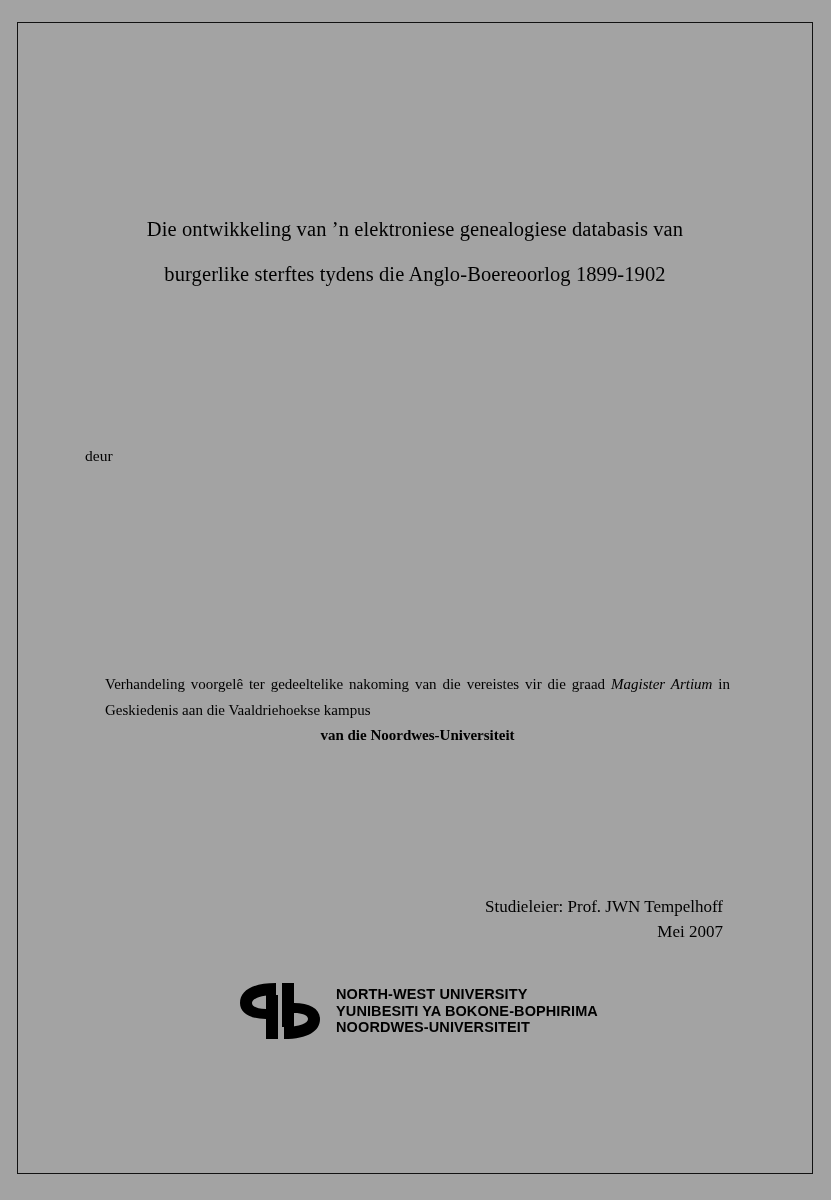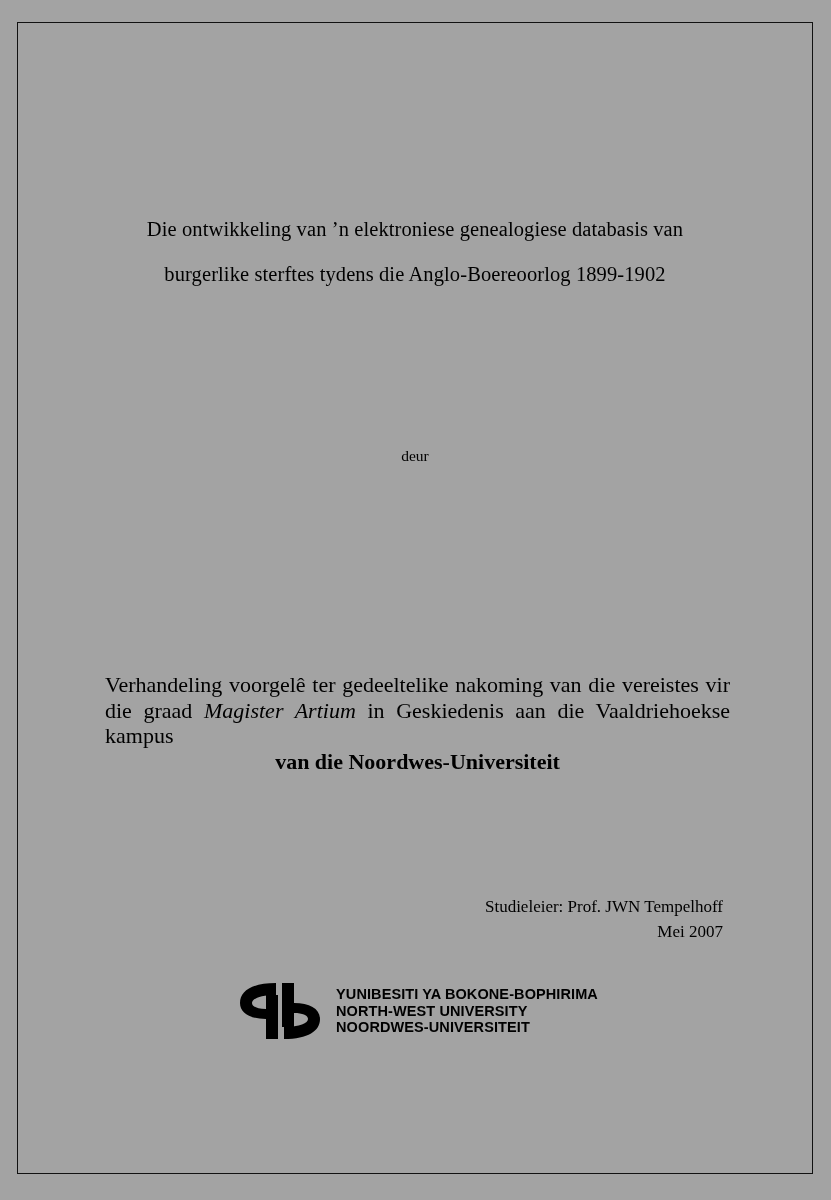--- a/index.html
+++ b/index.html
@@ -50,37 +50,37 @@
   }
   .title-line {
     display: block;
     white-space: nowrap;
   }
   .deur {
     position: absolute;
     left: 0;
     top: 425px;
     width: 660px;
-    text-align: center;
+    text-align: left;
     font-size: 15.5px;
   }
   .author {
     position: absolute;
     left: 0;
     top: 512px;
     width: 660px;
     text-align: center;
     font-size: 19px;
   }
   .statement {
     position: absolute;
     left: 20px;
     top: 650px;
     width: 625px;
-    font-size: 22px;
+    font-size: 15px;
     line-height: 25.5px;
     text-align: justify;
   }
   .statement .lastline {
     text-align: center;
     font-weight: bold;
   }
   .statement i {
     font-style: italic;
   }
@@ -149,21 +149,21 @@
 
     <div class="logo-wrap">
       <div class="logo">
         <svg class="logo-mark" viewBox="0 0 96 68">
           <path d="M44 6 C20 6 8 14 8 26 C8 36 18 42 34 42 L34 32 C24 32 20 29 20 26 C20 22 28 18 44 18 L44 6 Z" fill="#000"></path>
           <path d="M52 62 C76 62 88 54 88 42 C88 32 78 26 62 26 L62 36 C72 36 76 39 76 42 C76 46 68 50 52 50 L52 62 Z" fill="#000"></path>
           <rect x="34" y="18" width="12" height="44" fill="#000"></rect>
           <rect x="50" y="6" width="12" height="44" fill="#000"></rect>
         </svg>
         <div class="logo-text">
+          <div>NORTH-WEST UNIVERSITY</div>
           <div>YUNIBESITI YA BOKONE-BOPHIRIMA</div>
-          <div>NORTH-WEST UNIVERSITY</div>
           <div>NOORDWES-UNIVERSITEIT</div>
         </div>
       </div>
     </div>
 
   </div>
 </div>
 
 </body></html>

